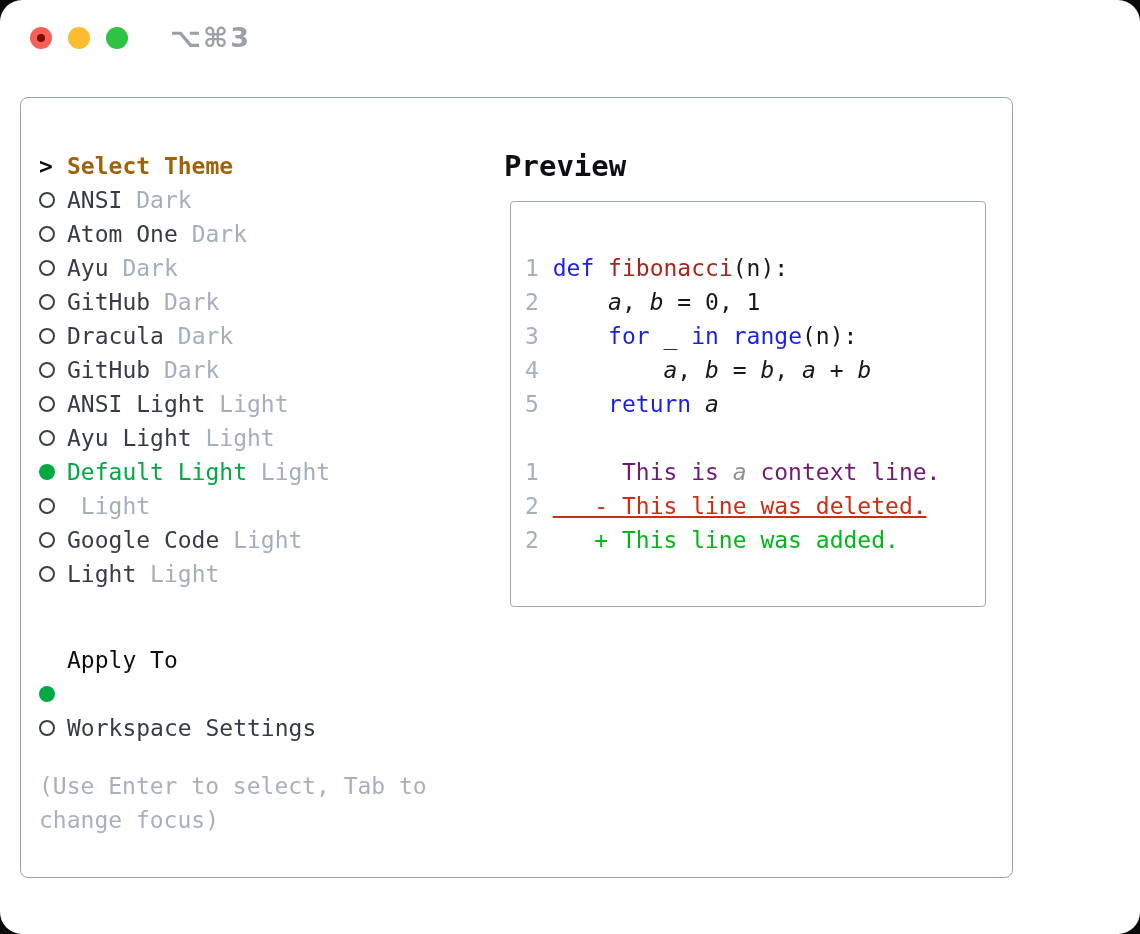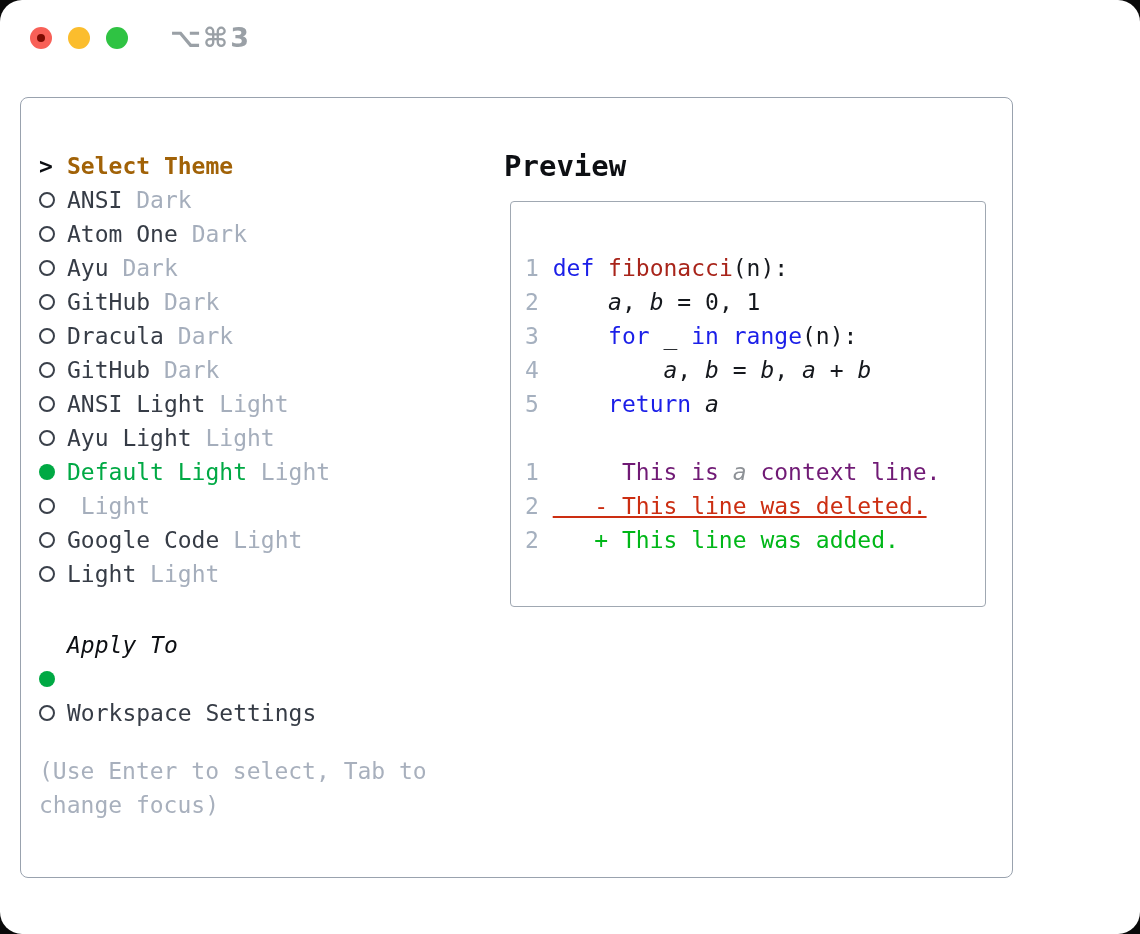--- a/index.html
+++ b/index.html
@@ -33,21 +33,21 @@
   .leftcol{position:absolute;left:18px;top:51px;font-size:23px;line-height:34px;color:#363c46;}
   .row{display:flex;align-items:center;height:34px;white-space:pre;}
   .marker{display:inline-flex;width:28px;align-items:center;flex:0 0 28px;}
   .cursor{font-weight:700;color:#0d0f13;}
   .ring{width:12px;height:12px;border:2px solid #3a404a;border-radius:50%;box-sizing:content-box;}
   .dot{width:16px;height:16px;border-radius:50%;background:#00a944;}
   .t-title{font-weight:700;color:#a16207;}
   .t-name{color:#363c46;}
   .t-name.sel{color:#00a944;}
   .t-suffix{color:#a5aebc;}
-  .applyhdr{margin-top:37px;font-style:italic;}
+  .applyhdr{margin-top:52px;}
   .applyhdr .lbl{color:#0d0f13;}
   .hint{margin-top:24px;color:#a8b0bd;}
   
   .prevtitle{
     position:absolute;left:483px;top:51px;height:34px;line-height:34px;
     font-size:29px;font-weight:700;color:#0d0f13;
   }
   .prevbox{
     position:absolute;left:489px;top:103px;width:476px;height:406px;
     border:1.5px solid #a0a8b2;box-sizing:border-box;border-radius:4px;

